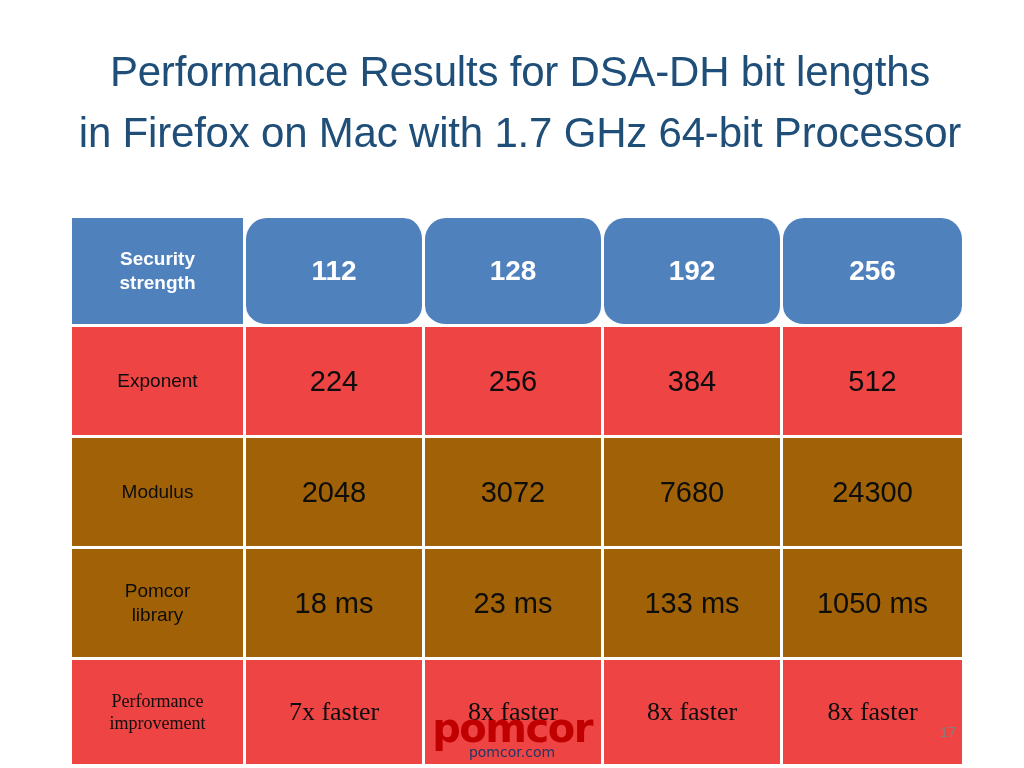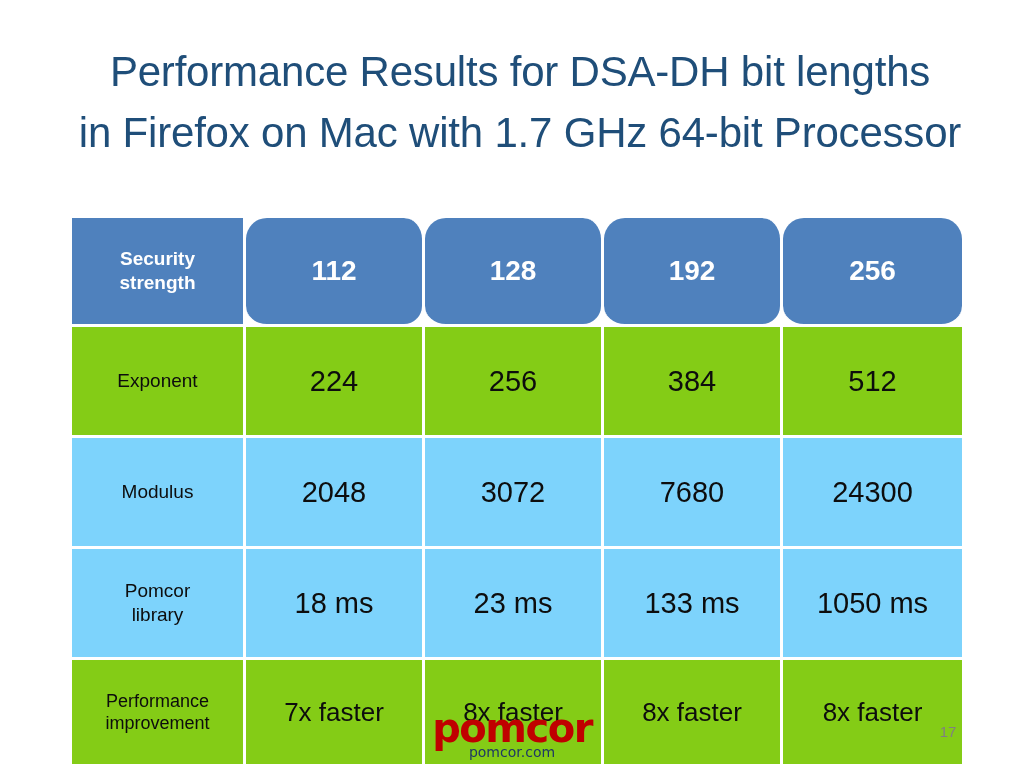--- a/index.html
+++ b/index.html
@@ -67,34 +67,34 @@
     font-size: 19px;
     line-height: 1.25;
     white-space: pre-line;
   }
   th.header-value {
     font-size: 28px;
     border-radius: 21px;
   }
 
   
-  tr.row-odd  td { background: #84cc16; }
-  tr.row-even td { background: #7dd3fc; }
+  tr.row-odd  td { background: #ef4444; }
+  tr.row-even td { background: #a16207; }
 
   td.row-label {
     font-size: 19px;
     line-height: 1.25;
     white-space: pre-line;
   }
   td.row-value {
     font-size: 29px;
   }
   tr.r-exponent td, tr.r-modulus td { height: 76px; }
   tr.r-stanford td, tr.r-pomcor td  { height: 76px; }
-  tr.r-improvement td { height: 72px; }
+  tr.r-improvement td { height: 72px; font-family: Liberation Serif, serif; }
   tr.r-improvement td.row-value { font-size: 26px; }
   tr.r-improvement td.row-label { font-size: 18px; }
 
   
   #footer-logo {
     position: absolute;
     left: 0;
     top: 708px;
     width: 1024px;
     text-align: center;

